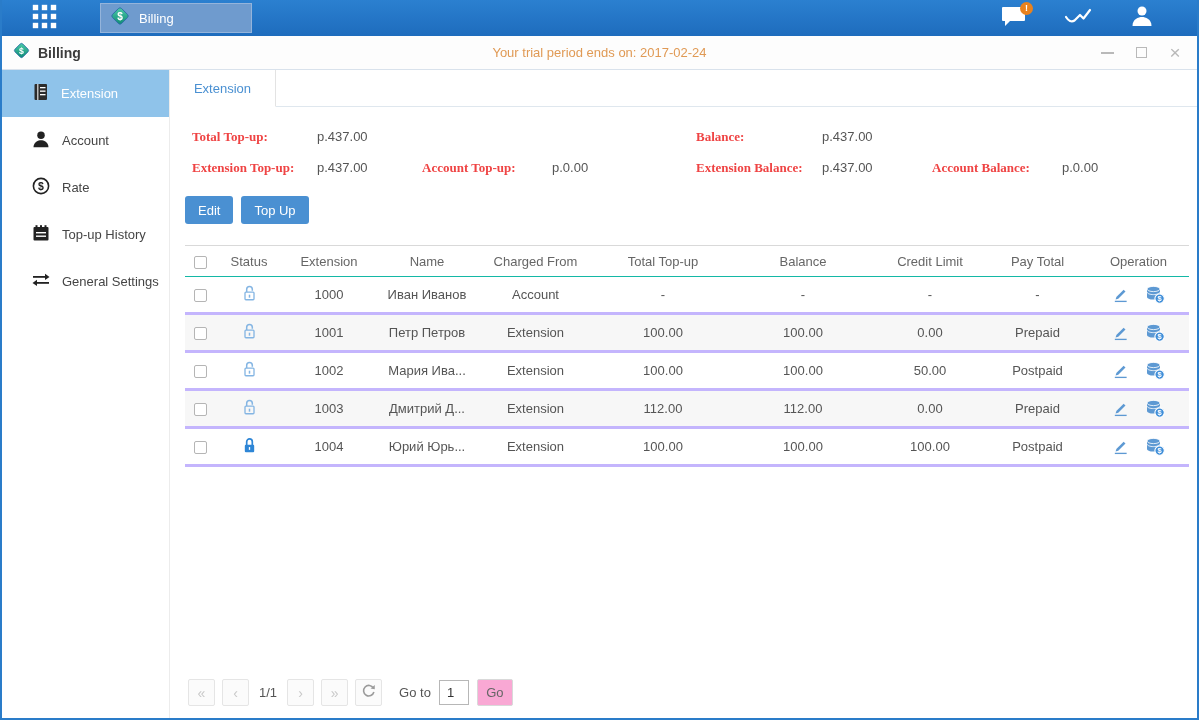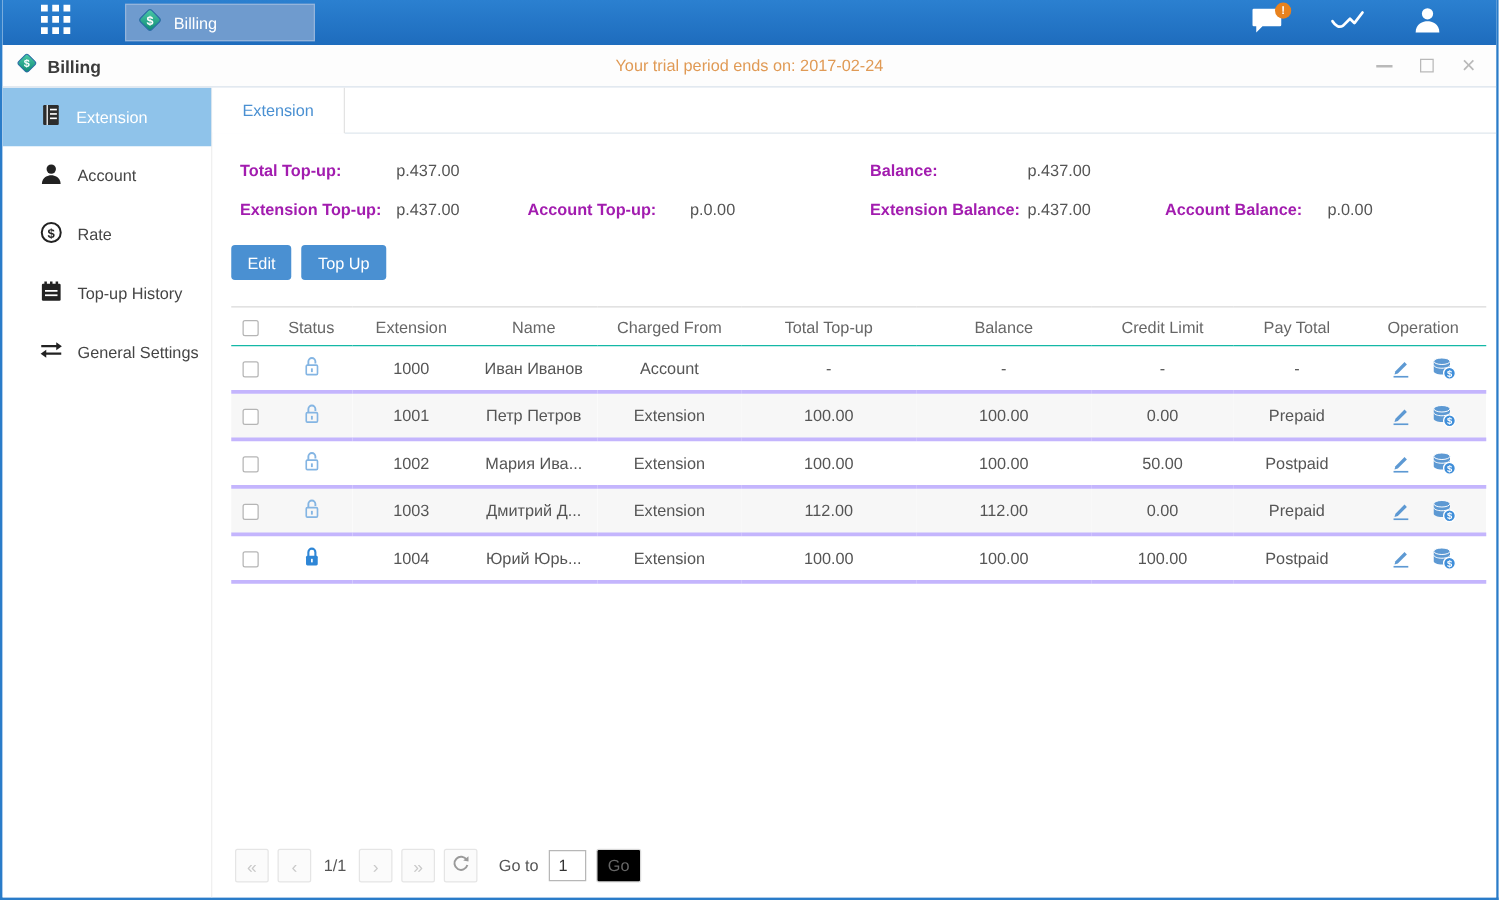--- a/index.html
+++ b/index.html
@@ -34,21 +34,21 @@
   .side-item.active { background:#8fc3ea; color:#fff; }
 
   .main { flex:1; display:flex; flex-direction:column; min-width:0; background:#fff; }
   .tabstrip { height:37px; flex:0 0 37px; display:flex; border-bottom:1px solid #dfe7ee; }
   .tab { width:106px; display:flex; align-items:center; justify-content:center; font-size:13px; color:#4a90d2; background:#fff; border-right:1px solid #e3e3e3; margin-bottom:-1px; border-bottom:1px solid #fff; cursor:pointer; }
 
   
   .summary { padding:14px 15px 0 22px; display:flex; }
   .sum-col-left { width:504px; flex:0 0 504px; }
   .sum-row { height:31px; display:flex; align-items:center; font-size:13px; }
-  .sum-label { font-weight:bold; color:#a21caf; }
+  .sum-label { font-weight:bold; color:#ef4444;font-family:Liberation Serif, serif; }
   .sum-val { color:#555; }
   .w125 { width:125px; } .w105 { width:105px; } .w130 { width:130px; }
   .w126 { width:126px; } .w110 { width:110px; }
 
   
   .actions { padding:13px 0 0 15px; display:flex; gap:8px; }
   .btn-primary { background:#4a90d2; color:#fff; font-size:13px; border:none; border-radius:3px; height:28px; padding:0 13px; cursor:pointer; font-family:"Liberation Sans", sans-serif;text-align:center; }
 
   
   .grid-wrap { margin:21px 12px 0 15px; }
@@ -59,21 +59,21 @@
   .cbx { width:13px; height:13px; border:1px solid #b5b5b5; border-radius:2px; background:#fff; display:inline-block; vertical-align:middle; cursor:pointer; }
   .op-cell { display:flex; align-items:center; justify-content:center; gap:16px; height:35px; }
   .op-ic { cursor:pointer; display:inline-flex; }
 
   
   .pagination { margin-top:auto; flex:0 0 auto; padding:0 12px 12px 18px; display:flex; align-items:center; font-size:13px; color:#555; }
   .pg-btn { width:27px; height:27px; border:1px solid #e5e5e5; background:#fbfbfb; border-radius:2px; display:inline-flex; align-items:center; justify-content:center; color:#c9c9c9; font-size:14px; margin-right:7px; cursor:pointer; }
   .pg-num { margin:0 10px 0 3px; color:#555; }
   .goto-label { margin:0 8px 0 10px; }
   .goto-input { width:30px; height:25px; border:1px solid #b7b7b7; font-size:13px; color:#333; padding-left:7px; font-family:"Liberation Sans", sans-serif; }
-  .go-btn { margin-left:8px; height:27px; width:36px; border:1px solid #d9d9d9; background:#000000; border-radius:2px; color:#666; font-size:13px; cursor:pointer; font-family:"Liberation Sans", sans-serif; }
+  .go-btn { margin-left:8px; height:27px; width:36px; border:1px solid #d9d9d9; background:#f9a8d4; border-radius:2px; color:#666; font-size:13px; cursor:pointer; font-family:"Liberation Sans", sans-serif; }
   .pg-right { margin-left:auto; display:flex; align-items:center; gap:12px; }
   .size-select { width:56px; height:26px; border:1px solid #ccc; background:#fff; display:flex; align-items:center; padding-left:9px; position:relative; cursor:pointer; }
   .size-caret { position:absolute; right:8px; top:10px; width:0; height:0; border-left:4px solid transparent; border-right:4px solid transparent; border-top:5px solid #888; }
 </style>
 </head>
 <body>
 
 <div class="window">
 
   <div class="topbar">

